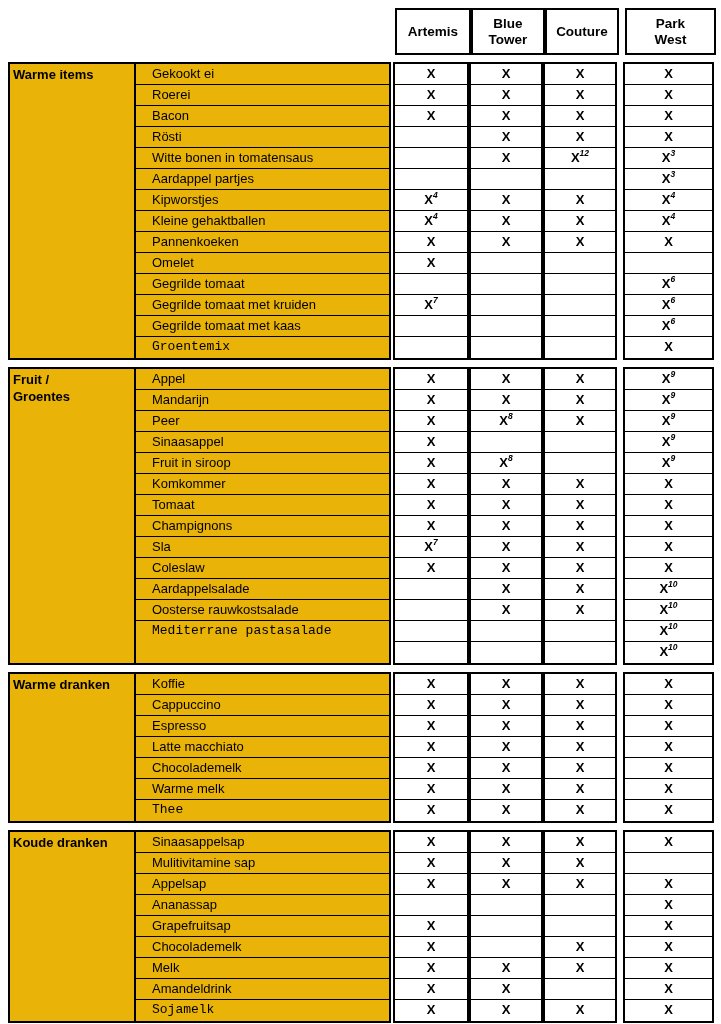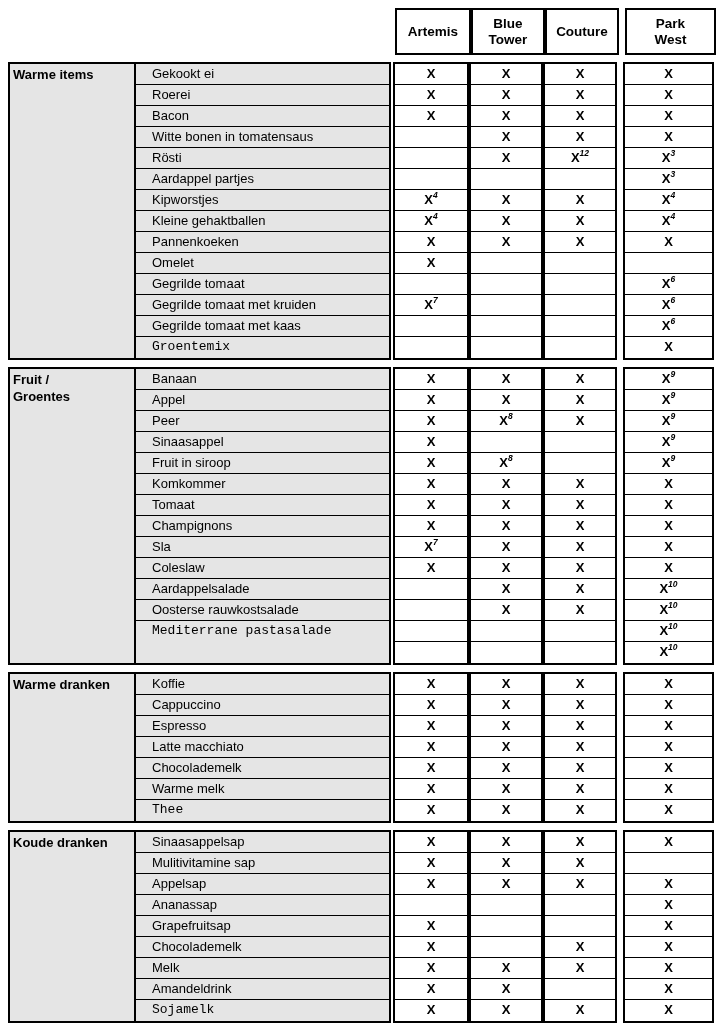--- a/index.html
+++ b/index.html
@@ -15,21 +15,21 @@
   .venue-head{
     flex:none;box-sizing:border-box;border:2px solid #000;
     display:flex;align-items:center;justify-content:center;text-align:center;
     font-weight:bold;font-size:13.5px;line-height:1.15;white-space:pre-line;
     background:#fff;
   }
   
   .section{display:flex;align-items:stretch;margin-bottom:7px;}
   .catblock{
     width:383px;flex:none;box-sizing:border-box;
-    border:2px solid #000;display:flex;background:#e5e5e5;
+    border:2px solid #000;display:flex;background:#eab308;
   }
   .cat-cell{
     width:126px;flex:none;box-sizing:border-box;border-right:2px solid #000;
     font-weight:bold;font-size:13px;line-height:1.3;
     padding:3px 2px 0 3px;white-space:pre-line;
   }
   .item-col{flex:1;display:flex;flex-direction:column;}
   .item-cell{
     box-sizing:border-box;height:21px;line-height:20px;font-size:13px;
     padding-left:16px;border-bottom:1px solid #000;overflow:hidden;white-space:nowrap;
@@ -69,22 +69,22 @@
     </div>
   <div id="sections">
 
   <div class="section">
         <div class="catblock">
           <div class="cat-cell">Warme items</div>
           <div class="item-col">
             <div class="item-cell">Gekookt ei</div>
             <div class="item-cell">Roerei</div>
             <div class="item-cell">Bacon</div>
+            <div class="item-cell">Rösti</div>
             <div class="item-cell">Witte bonen in tomatensaus</div>
-            <div class="item-cell">Rösti</div>
             <div class="item-cell">Aardappel partjes</div>
             <div class="item-cell">Kipworstjes</div>
             <div class="item-cell">Kleine gehaktballen</div>
             <div class="item-cell">Pannenkoeken</div>
             <div class="item-cell">Omelet</div>
             <div class="item-cell">Gegrilde tomaat</div>
             <div class="item-cell">Gegrilde tomaat met kruiden</div>
             <div class="item-cell">Gegrilde tomaat met kaas</div>
             <div class="item-cell">Groentemix</div>
           </div>
@@ -152,22 +152,22 @@
           <div class="mark-cell">X<sup>6</sup></div>
           <div class="mark-cell">X<sup>6</sup></div>
           <div class="mark-cell">X</div>
         </div>
       </div>
       <div class="section">
         <div class="catblock">
           <div class="cat-cell">Fruit /
 Groentes</div>
           <div class="item-col">
-            <div class="item-cell">Banaan</div>
             <div class="item-cell">Appel</div>
+            <div class="item-cell">Mandarijn</div>
             <div class="item-cell">Peer</div>
             <div class="item-cell">Sinaasappel</div>
             <div class="item-cell">Fruit in siroop</div>
             <div class="item-cell">Komkommer</div>
             <div class="item-cell">Tomaat</div>
             <div class="item-cell">Champignons</div>
             <div class="item-cell">Sla</div>
             <div class="item-cell">Coleslaw</div>
             <div class="item-cell">Aardappelsalade</div>
             <div class="item-cell">Oosterse rauwkostsalade</div>

